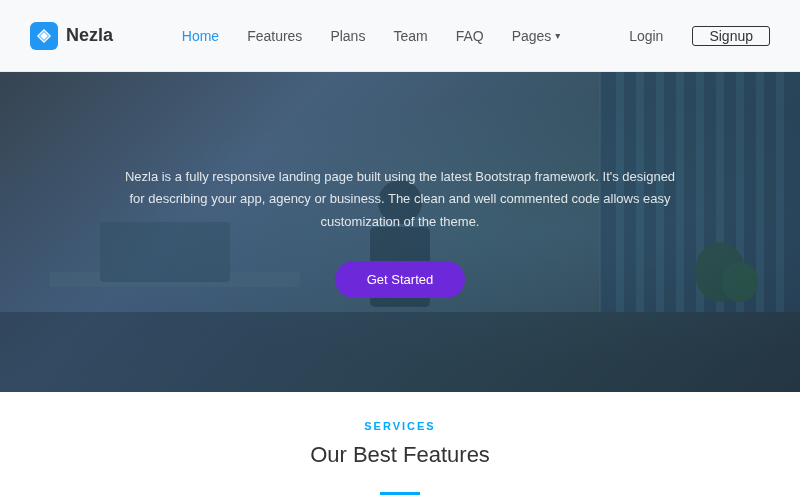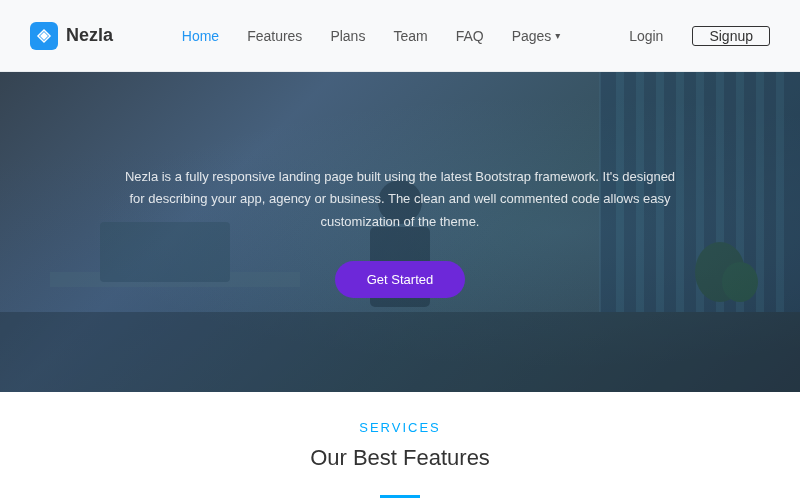--- a/index.html
+++ b/index.html
@@ -140,22 +140,22 @@
       font-weight: 500;
     }
 
     
     .features-section {
       padding: 28px 0 16px;
       text-align: center;
       background: #fff;
     }
     .section-label {
-      font-size: 13px;
-      font-weight: 400;
+      font-size: 11px;
+      font-weight: 700;
       letter-spacing: 2px;
       color: #00aaff;
       text-transform: uppercase;
       margin-bottom: 10px;
     }
     .section-title {
       font-size: 22px;
       font-weight: 400;
       color: #333;
       margin-bottom: 24px;

